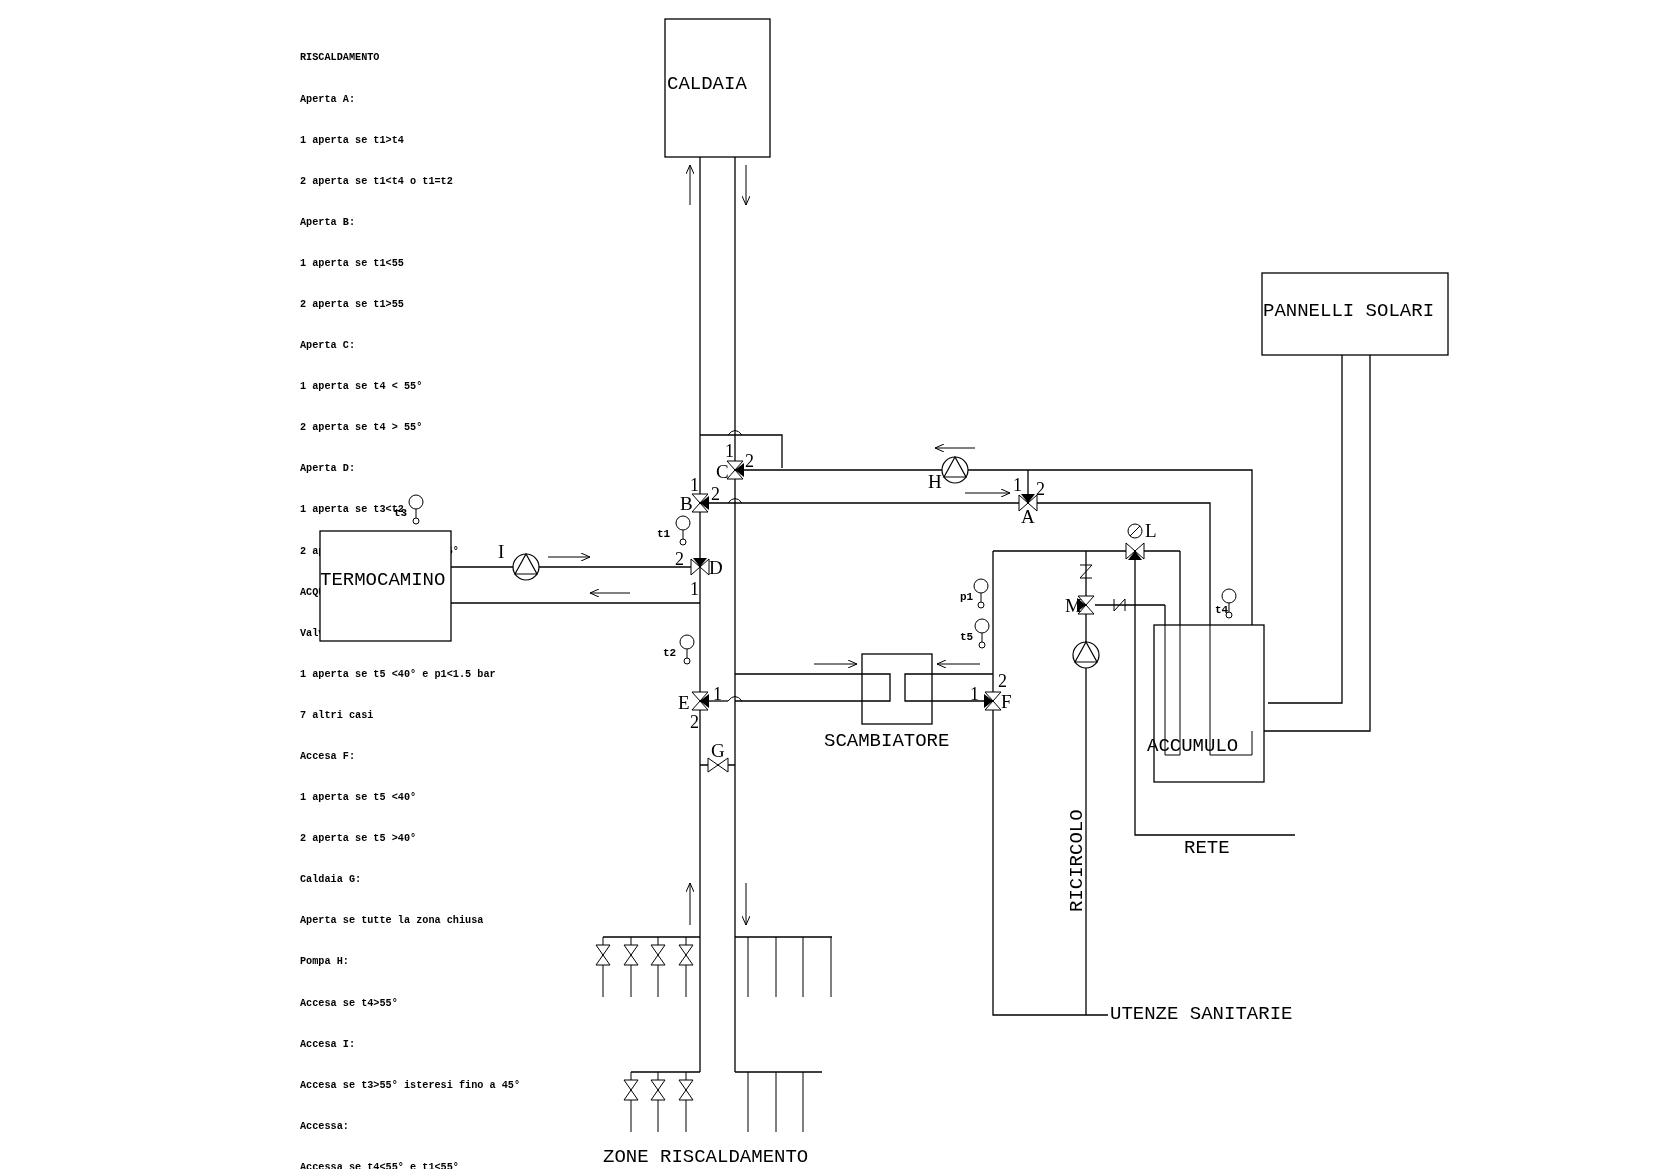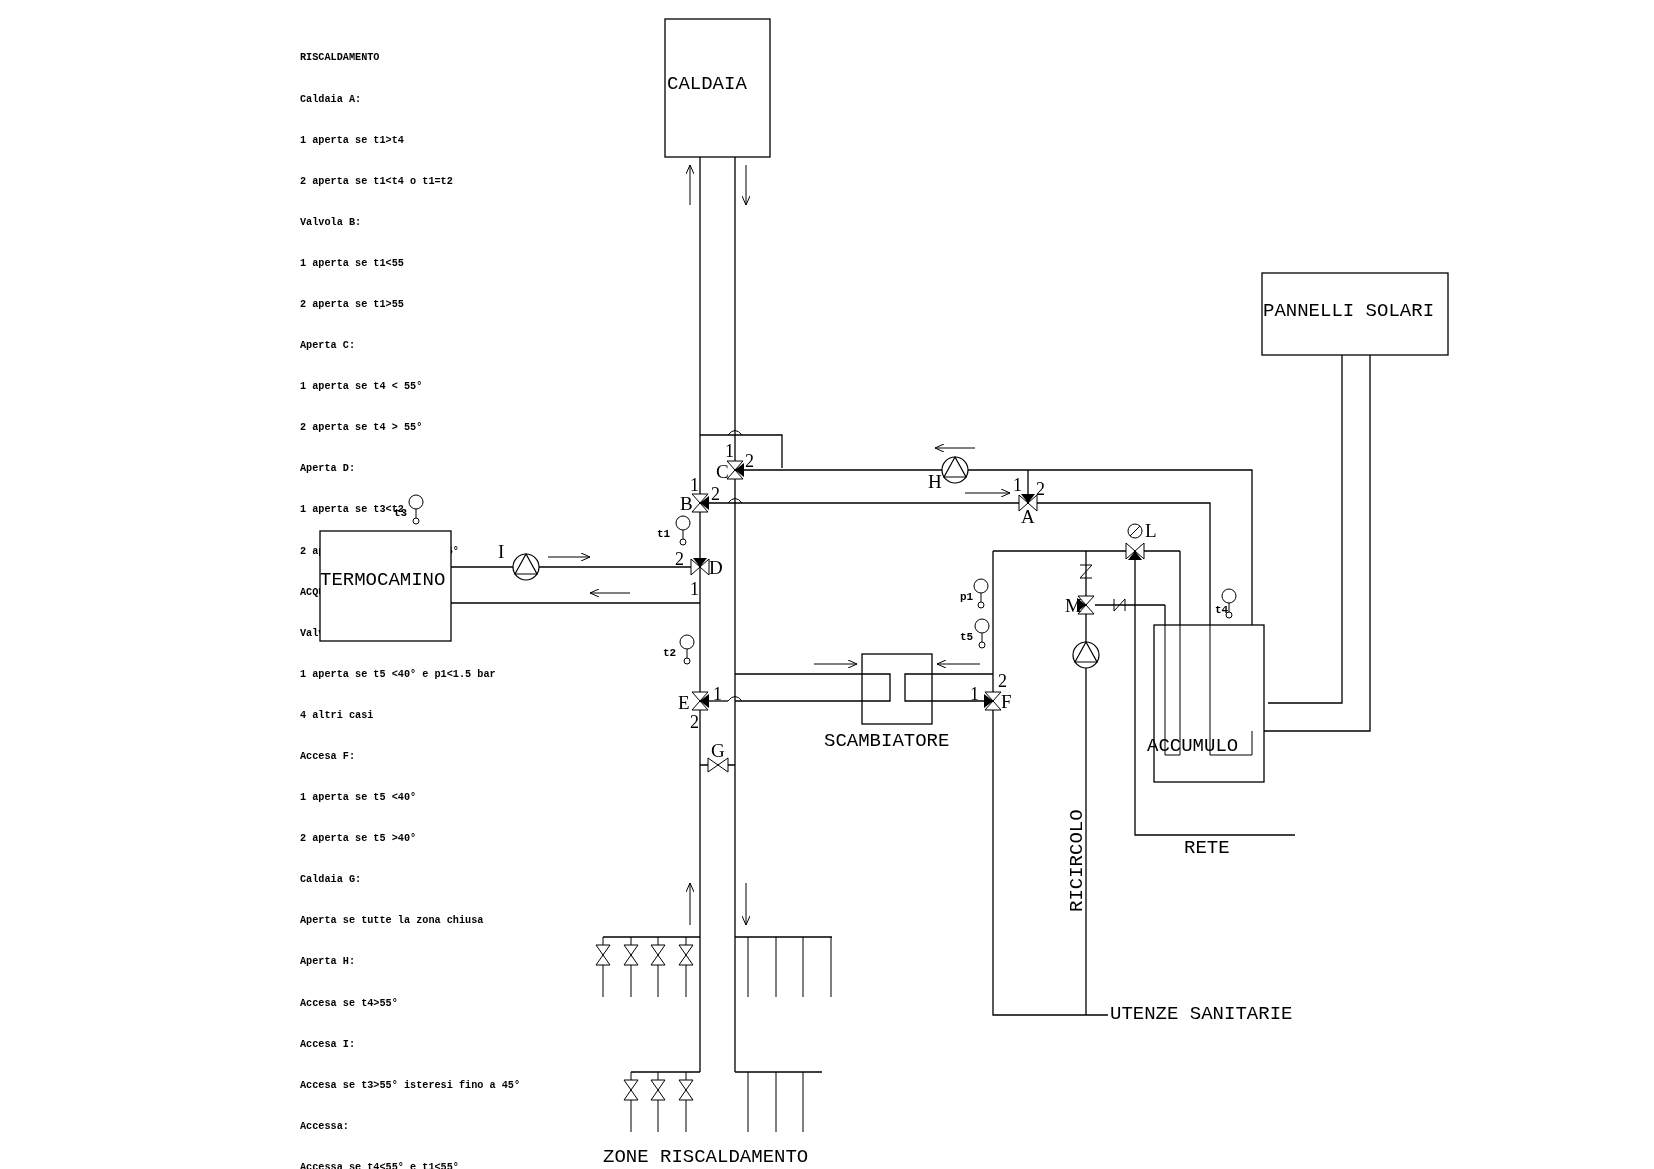--- a/index.html
+++ b/index.html
@@ -13,42 +13,42 @@
   .port { font-family: "Liberation Serif", "DejaVu Serif", serif; font-size: 18px; fill: #000; }
   .sens { font-family: "Liberation Mono", "DejaVu Sans Mono", monospace; font-size: 11px; font-weight: bold; fill: #000; }
   .notes { position: absolute; left: 300px; top: 24px; font-family: "Liberation Mono", "DejaVu Sans Mono", monospace; font-size: 10.2px; line-height: 13.7px; font-weight: bold; color: #000; white-space: pre; }
   .notes div { height: 13.7px; }
 </style>
 </head>
 <body>
 
 <div class="notes">
   <div>RISCALDAMENTO</div>
-  <div>Caldaia A:</div>
+  <div>Aperta A:</div>
   <div>1 aperta se t1&gt;t4</div>
   <div>2 aperta se t1&lt;t4 o t1=t2</div>
-  <div>Valvola B:</div>
+  <div>Aperta B:</div>
   <div>1 aperta se t1&lt;55</div>
   <div>2 aperta se t1&gt;55</div>
   <div>Aperta C:</div>
   <div>1 aperta se t4 &lt; 55°</div>
   <div>2 aperta se t4 &gt; 55°</div>
   <div>Aperta D:</div>
   <div>1 aperta se t3&lt;t2</div>
   <div>2 aperta se t3&gt;t2 o t3&gt;55°</div>
   <div>ACQUA SANITARIA</div>
   <div>Valvola E:</div>
   <div>1 aperta se t5 &lt;40° e p1&lt;1.5 bar</div>
-  <div>4 altri casi</div>
+  <div>7 altri casi</div>
   <div>Accesa F:</div>
   <div>1 aperta se t5 &lt;40°</div>
   <div>2 aperta se t5 &gt;40°</div>
   <div>Caldaia G:</div>
   <div>Aperta se tutte la zona chiusa</div>
-  <div>Aperta H:</div>
+  <div>Pompa H:</div>
   <div>Accesa se t4&gt;55°</div>
   <div>Accesa I:</div>
   <div>Accesa se t3&gt;55° isteresi fino a 45°</div>
   <div>Accessa:</div>
   <div>Accessa se t4&lt;55° e t1&lt;55°</div>
   
   
 </div>
 
 <svg width="1654" height="1169" viewBox="0 0 1654 1169">

